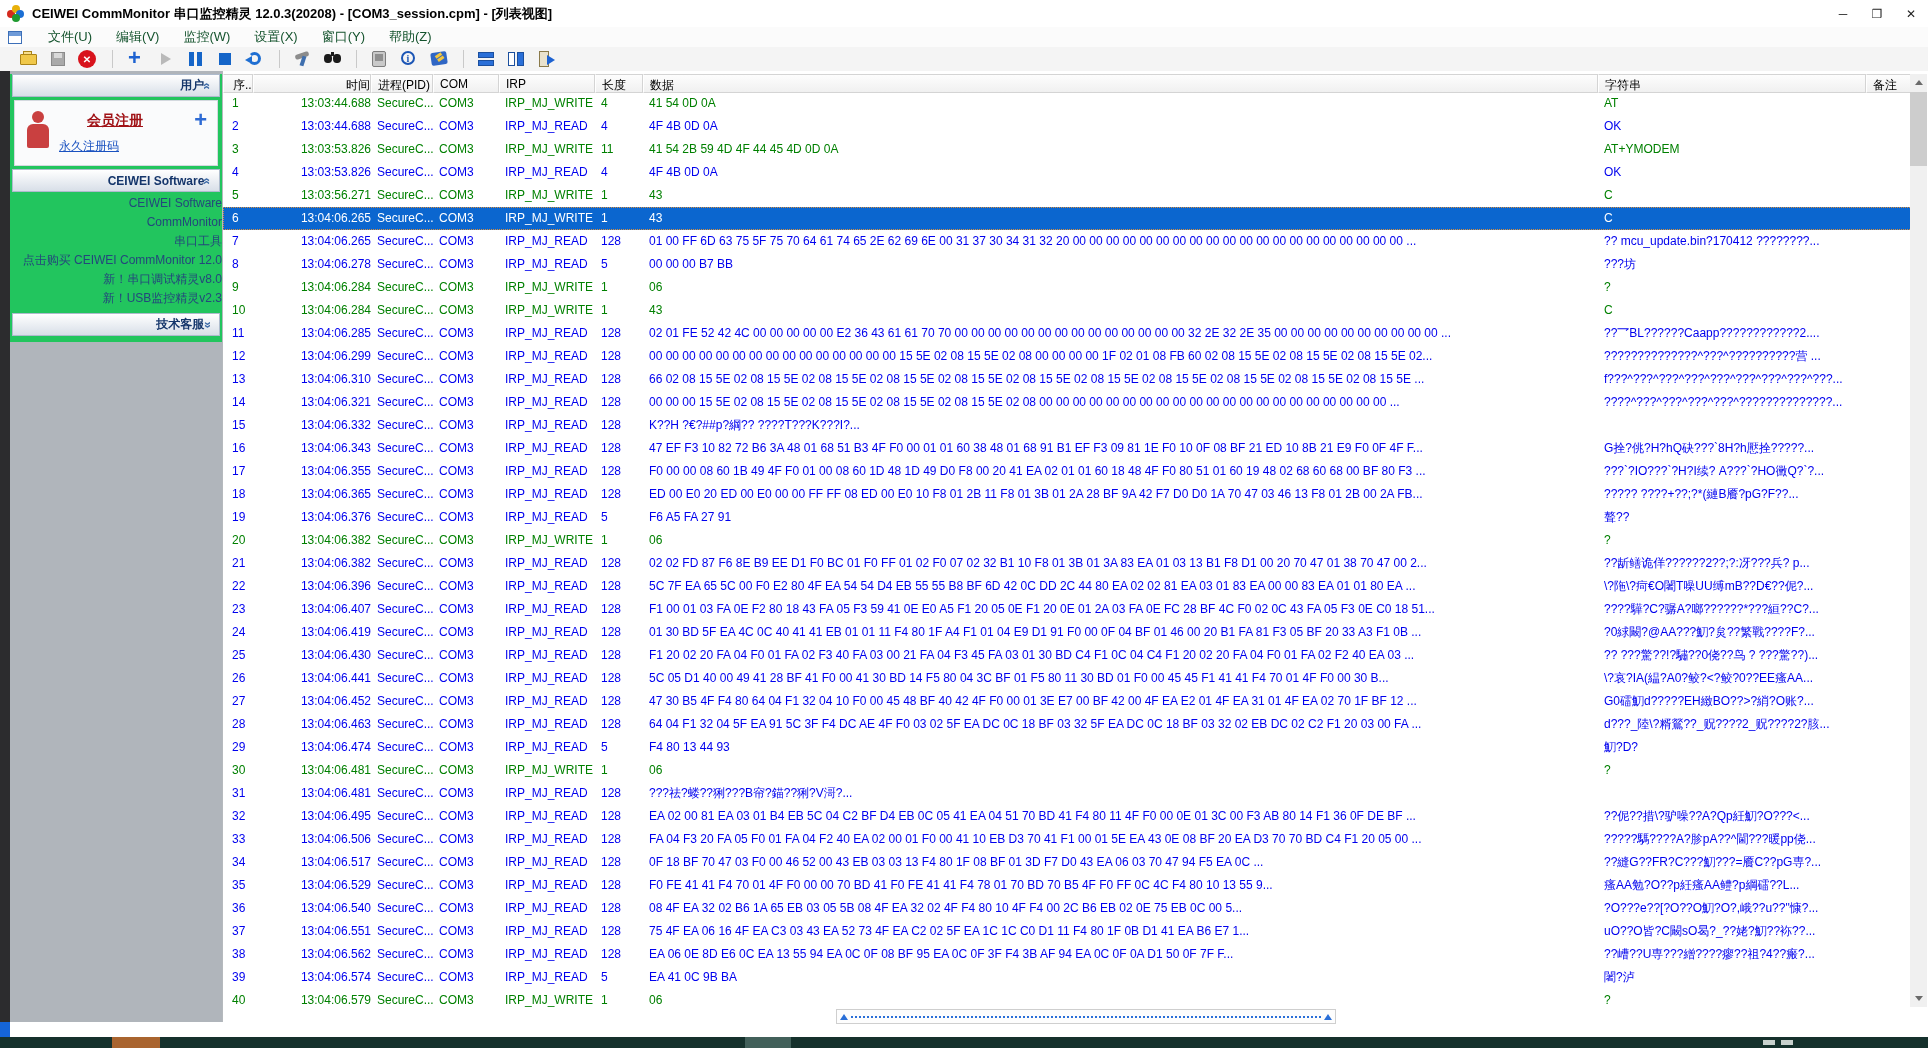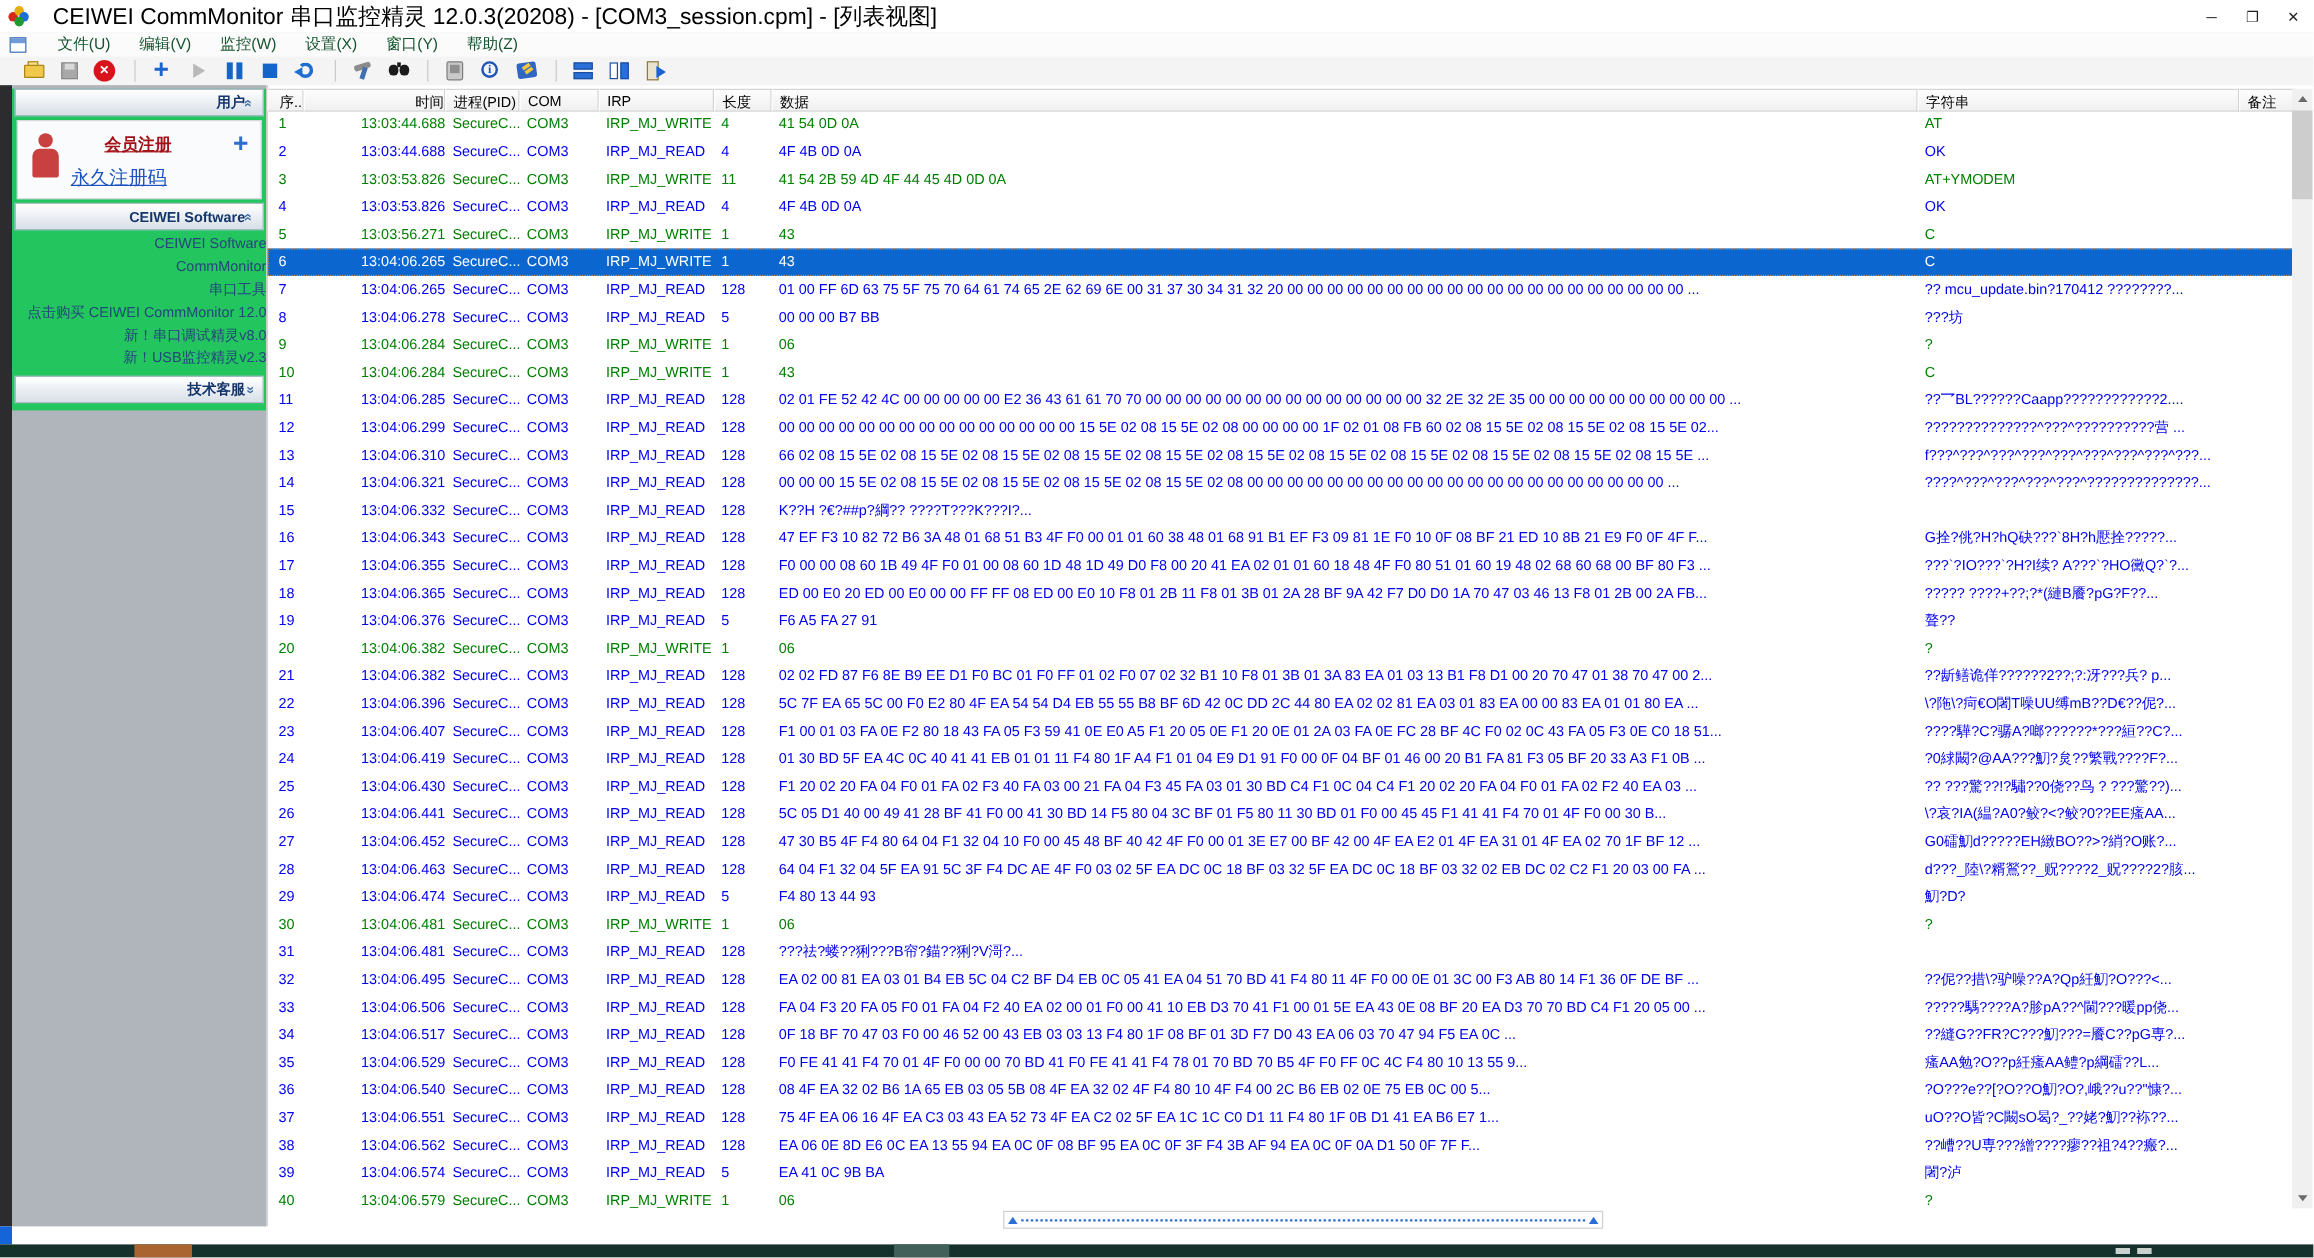--- a/index.html
+++ b/index.html
@@ -9,21 +9,21 @@
     -webkit-font-smoothing:none;
   }
   
   .titlebar{position:absolute;left:0;top:0;width:1928px;height:27px;background:#ffffff;border-bottom:1px solid #ececec;display:flex;align-items:center;}
   .app-icon{width:17px;height:17px;margin-left:7px;position:relative;}
   .app-icon span{position:absolute;width:8px;height:8px;border-radius:50%;}
   .app-icon .b1{background:#d42a1e;left:0;top:5px;}
   .app-icon .b2{background:#e8b00a;left:5px;top:0;}
   .app-icon .b3{background:#1c6fd4;right:0;top:5px;}
   .app-icon .b4{background:#1f9a30;left:5px;bottom:0;}
-  .title-text{margin-left:20px;font-size:19px;color:#000;}
+  .title-text{margin-left:8px;font-size:13px;color:#000;font-weight:bold;}
   .win-controls{position:absolute;right:0;top:0;height:27px;display:flex;}
   .win-btn{width:34px;height:27px;display:flex;align-items:center;justify-content:center;font-size:12px;color:#222;}
   
   .menubar{position:absolute;left:0;top:27px;width:1928px;height:20px;background:#fbfbfb;display:flex;align-items:center;}
   .mdi-icon{width:14px;height:13px;margin-left:8px;border:1px solid #3c6fb8;background:
     linear-gradient(#6f9bd8,#6f9bd8) 0 0/100% 4px no-repeat,#fff;box-sizing:border-box;}
   .menu-items{display:flex;margin-left:14px;}
   .menu-item{font-size:13px;color:#14532d;padding:0 12px;line-height:20px;}
   
   .toolbar{position:absolute;left:0;top:47px;width:1928px;height:24px;background:#f4f4f4;border-bottom:1px solid #e3e3e3;display:flex;align-items:center;}
@@ -67,21 +67,21 @@
   .group-header{height:21px;background:linear-gradient(#ffffff,#d8dfe8);border:1px solid #aebbcd;display:flex;align-items:center;margin:3px 2px 0 2px;}
   .group-header .gtitle{font-size:12px;font-weight:bold;color:#15366b;margin-left:7px;flex:1;}
   .chev{color:#3f6ca8;font-size:12px;font-weight:bold;margin-right:8px;transform:rotate(90deg);}
   .chev.down{transform:rotate(-90deg);}
   .member-card{margin:3px 4px;background:#fafbfc;border:1px solid #d4d9df;height:64px;position:relative;}
   .person-icon{position:absolute;left:12px;top:10px;width:22px;height:40px;}
   .person-icon::before{content:"";position:absolute;left:5px;top:0;width:12px;height:12px;border-radius:50%;background:#c94040;}
   .person-icon::after{content:"";position:absolute;left:0;top:13px;width:22px;height:24px;border-radius:6px 6px 2px 2px;background:#c94040;}
   .member-link{position:absolute;left:44px;top:11px;font-size:14px;font-weight:bold;color:#a01216;text-decoration:underline;margin-left:28px;}
   .plus-icon{position:absolute;right:10px;top:6px;font-size:22px;font-weight:bold;color:#2e6bd4;}
-  .code-link{position:absolute;left:44px;top:37px;font-size:16px;color:#1a52c0;text-decoration:underline;}
+  .code-link{position:absolute;left:44px;top:37px;font-size:12px;color:#1a52c0;text-decoration:underline;}
   .side-links{padding:2px 0 2px 12px;}
   .side-link{font-size:12px;color:#24477c;line-height:19px;white-space:nowrap;overflow:hidden;}
   
   .main{position:absolute;left:222px;top:71px;width:1706px;height:951px;background:#ffffff;border-left:1px solid #b5b9bd;box-sizing:border-box;}
   .thead{position:absolute;left:0;top:3px;width:1689px;height:19px;display:flex;background:#f3f3f3;}
   .hcell{box-sizing:border-box;border:1px solid #d4d4d4;border-left:1px solid #ffffff;background:linear-gradient(#fdfdfd,#f0f0f0);font-size:12px;color:#000;padding:2px 0 0 6px;white-space:nowrap;overflow:hidden;}
   .rows{position:absolute;left:0;top:21px;width:1689px;}
   .trow{display:flex;height:23px;align-items:center;}
   .trow .cell{box-sizing:border-box;padding-left:6px;font-size:12px;white-space:nowrap;overflow:hidden;height:23px;line-height:23px;}
   .trow.write .cell{color:#008000;}

